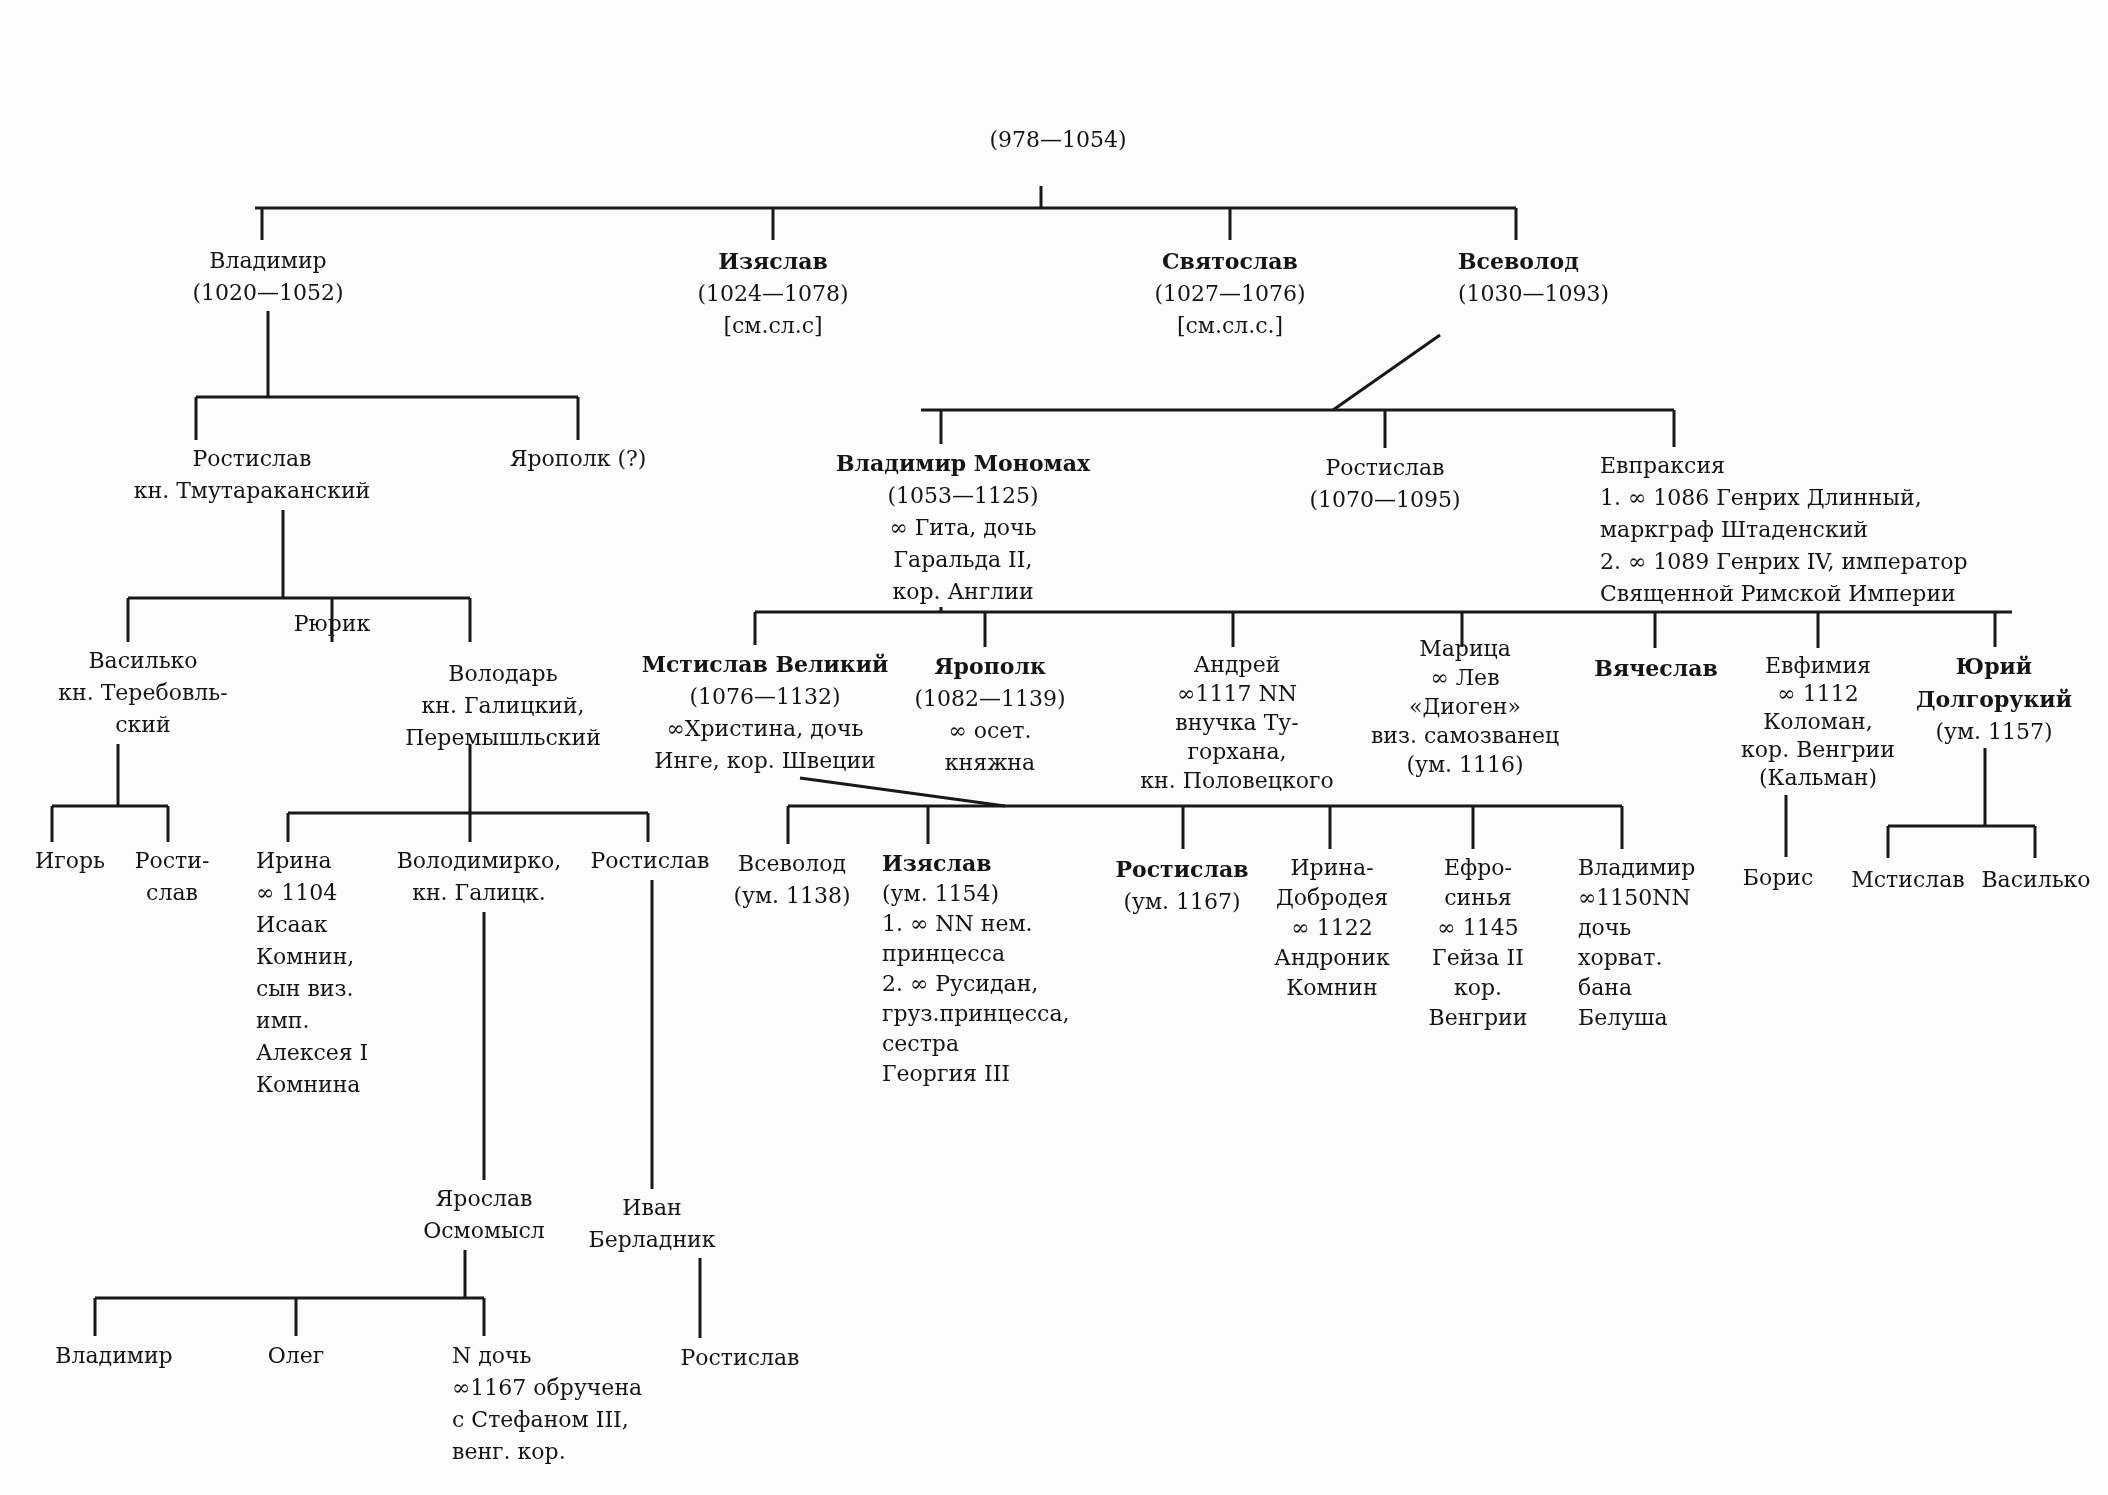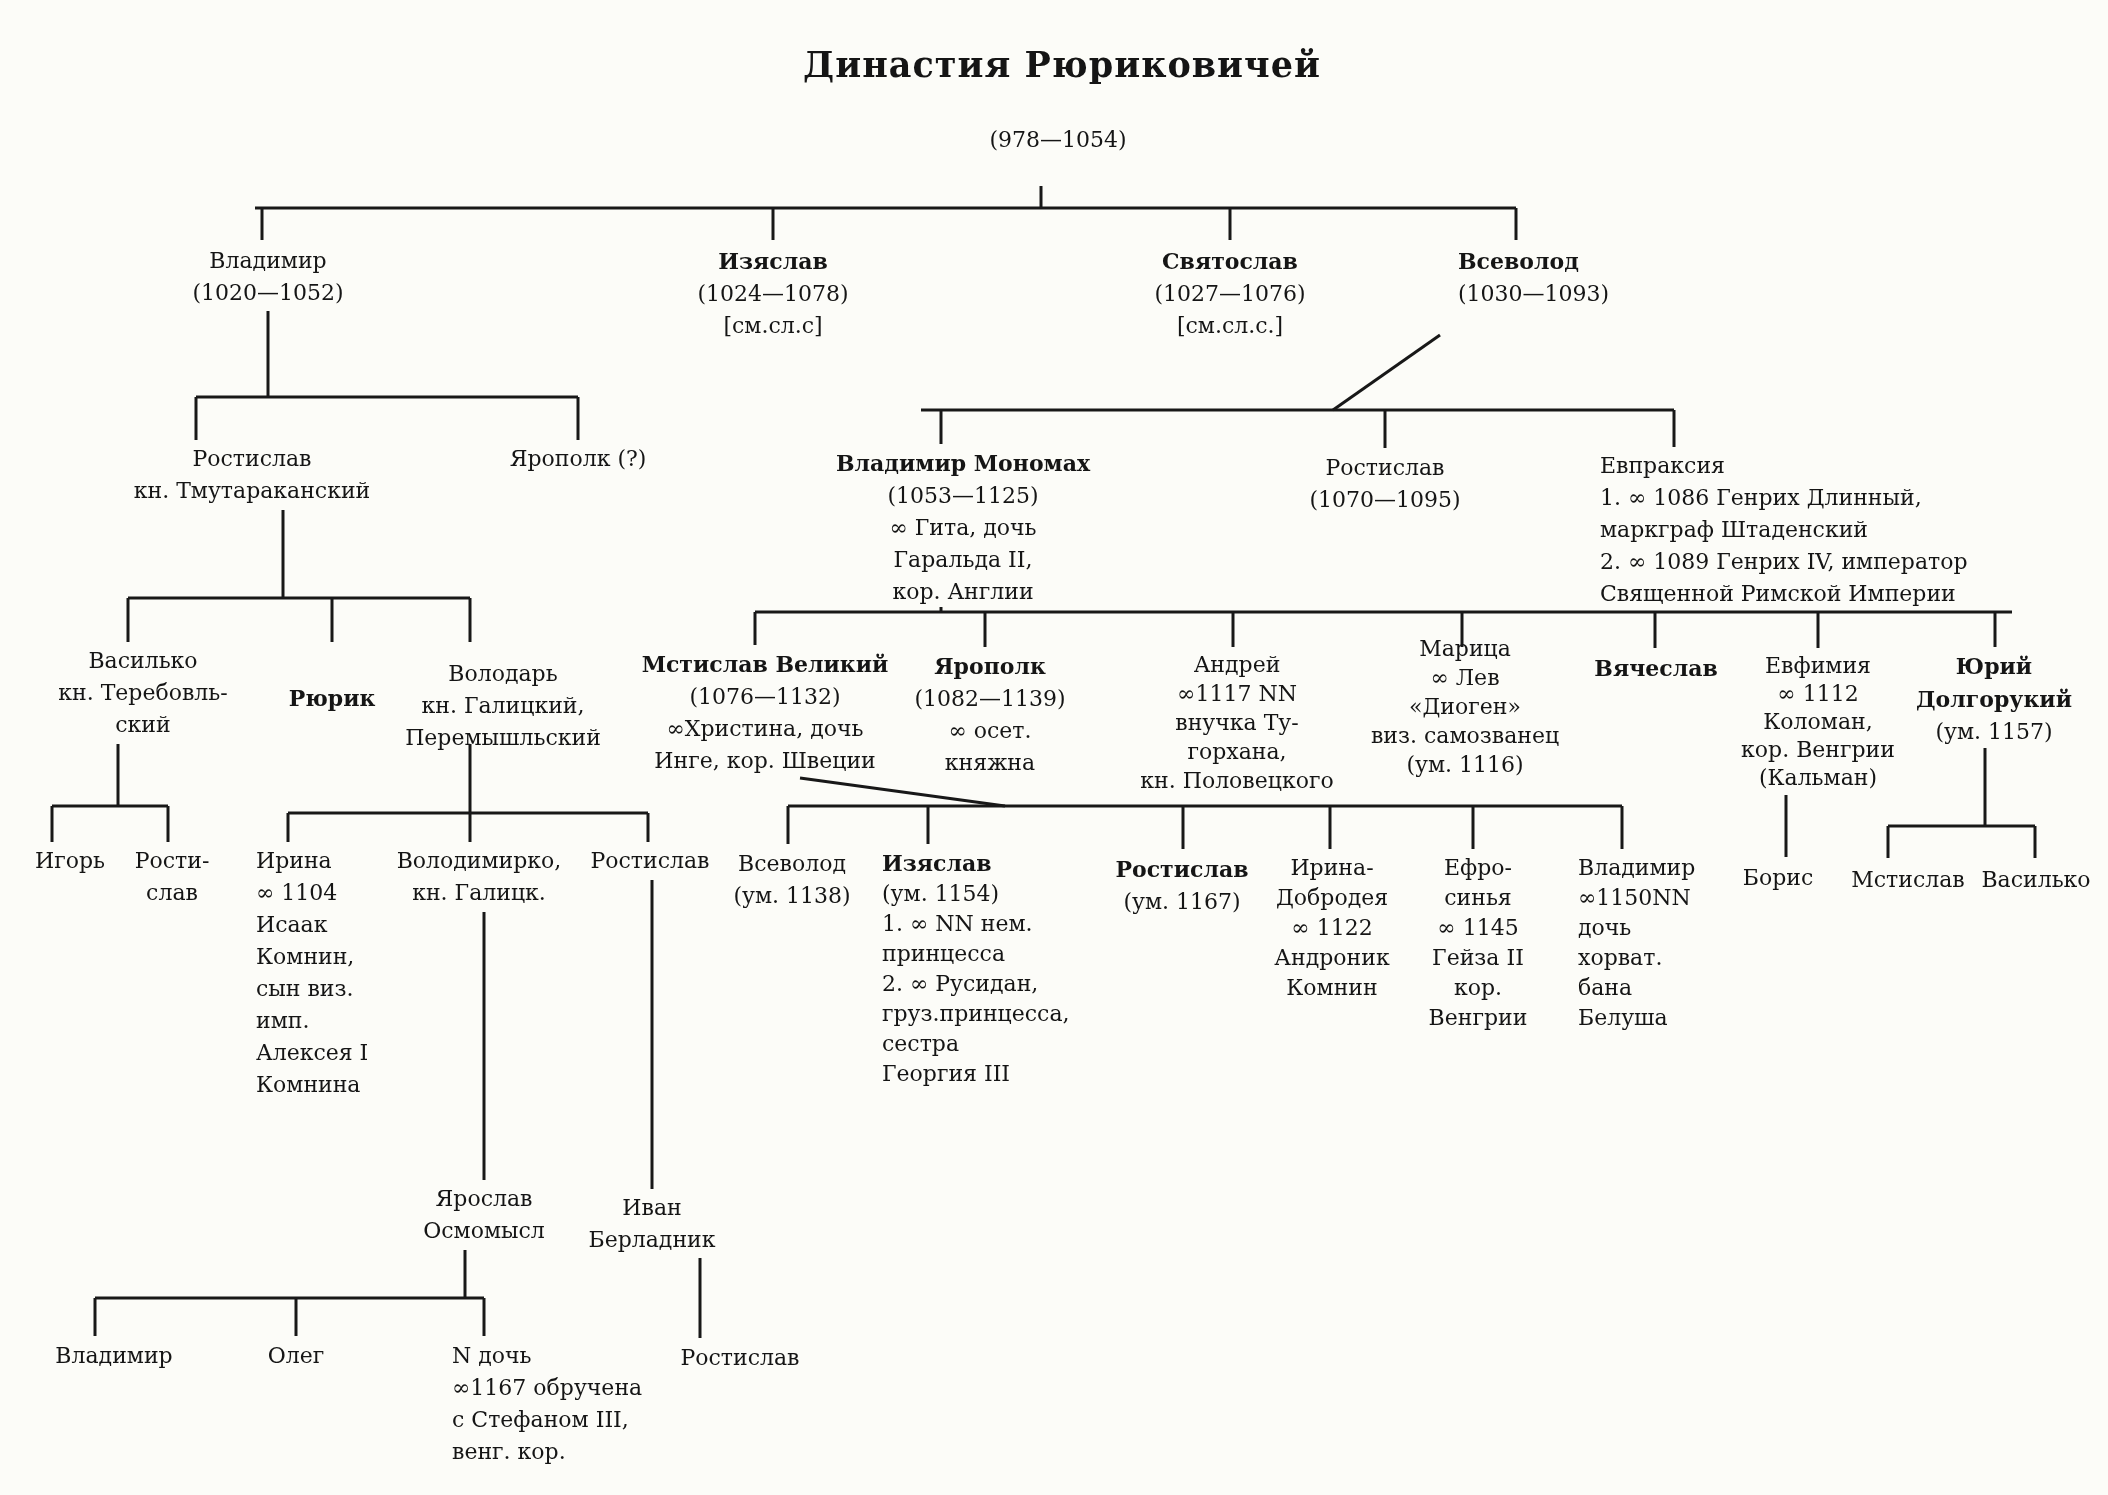--- a/index.html
+++ b/index.html
@@ -18,21 +18,20 @@
     position:absolute;font-size:22px;line-height:32px;
     white-space:nowrap;text-align:center;
   }
   .node.left{text-align:left}
   .node .b{font-weight:700}
 </style>
 </head>
 <body>
 
 <div id="stage">
-  <h1 id="title">Династия Рюриковичей</h1>
   <svg id="connectors" width="2108" height="1495" viewBox="0 0 2108 1495" aria-hidden="true">
       <line x1="1041" y1="186" x2="1041" y2="208" stroke="#181818" stroke-width="3"></line>
       <line x1="255" y1="208" x2="1516" y2="208" stroke="#181818" stroke-width="3"></line>
       <line x1="262" y1="208" x2="262" y2="240" stroke="#181818" stroke-width="3"></line>
       <line x1="773" y1="208" x2="773" y2="240" stroke="#181818" stroke-width="3"></line>
       <line x1="1230" y1="208" x2="1230" y2="240" stroke="#181818" stroke-width="3"></line>
       <line x1="1516" y1="208" x2="1516" y2="240" stroke="#181818" stroke-width="3"></line>
       <line x1="268" y1="311" x2="268" y2="397" stroke="#181818" stroke-width="3"></line>
       <line x1="196" y1="397" x2="578" y2="397" stroke="#181818" stroke-width="3"></line>
       <line x1="196" y1="397" x2="196" y2="440" stroke="#181818" stroke-width="3"></line>
@@ -114,21 +113,21 @@
         <div><span>кн. Тмутараканский</span></div>
       </div>
       <div class="node" style="left: 578px; top: 443px; transform: translateX(-50%);">
         <div><span>Ярополк (?)</span></div>
       </div>
       <div class="node" style="left: 143px; top: 645px; transform: translateX(-50%);">
         <div><span>Василько</span></div>
         <div><span>кн. Теребовль-</span></div>
         <div><span>ский</span></div>
       </div>
-      <div class="node" style="left: 332px; top: 682px; transform: translateX(-50%); font-weight: bold;">
+      <div class="node" style="left: 332px; top: 608px; transform: translateX(-50%);">
         <div><span>Рюрик</span></div>
       </div>
       <div class="node" style="left: 503px; top: 645px; transform: translateX(-50%); margin-top: 13px;">
         <div><span>Володарь</span></div>
         <div><span>кн. Галицкий,</span></div>
         <div><span>Перемышльский</span></div>
       </div>
       <div class="node" style="left: 70px; top: 845px; transform: translateX(-50%);">
         <div><span>Игорь</span></div>
       </div>

